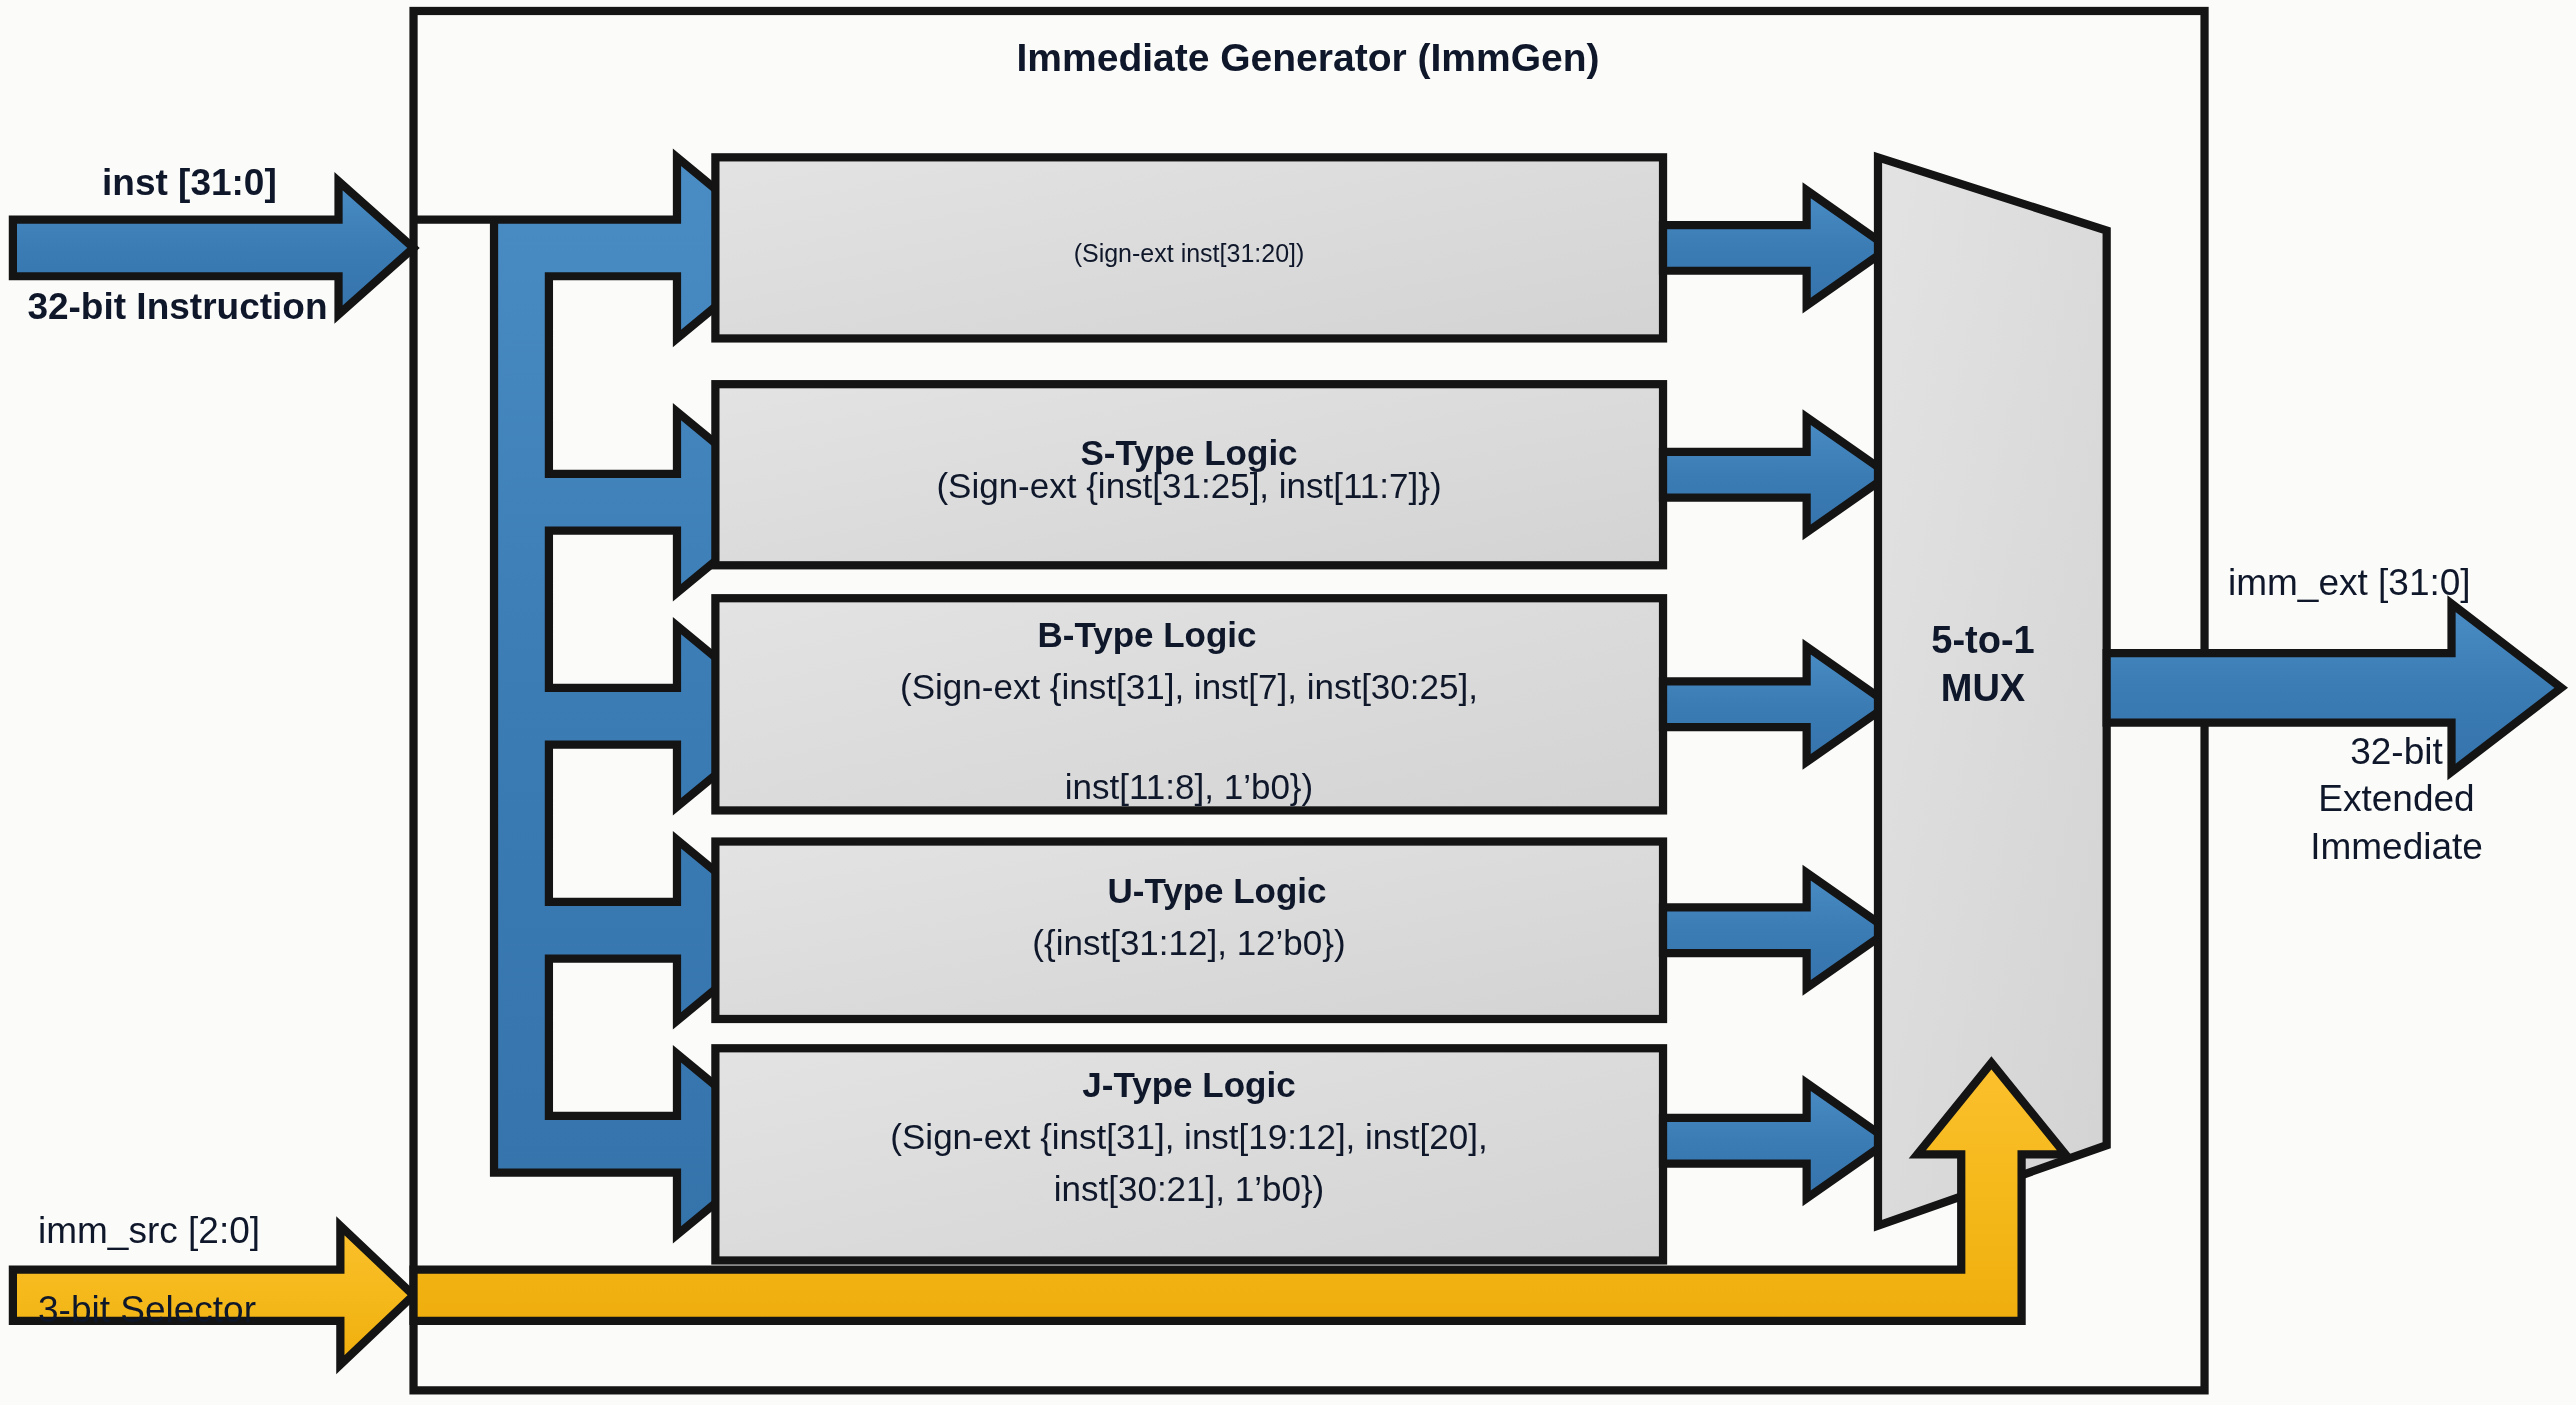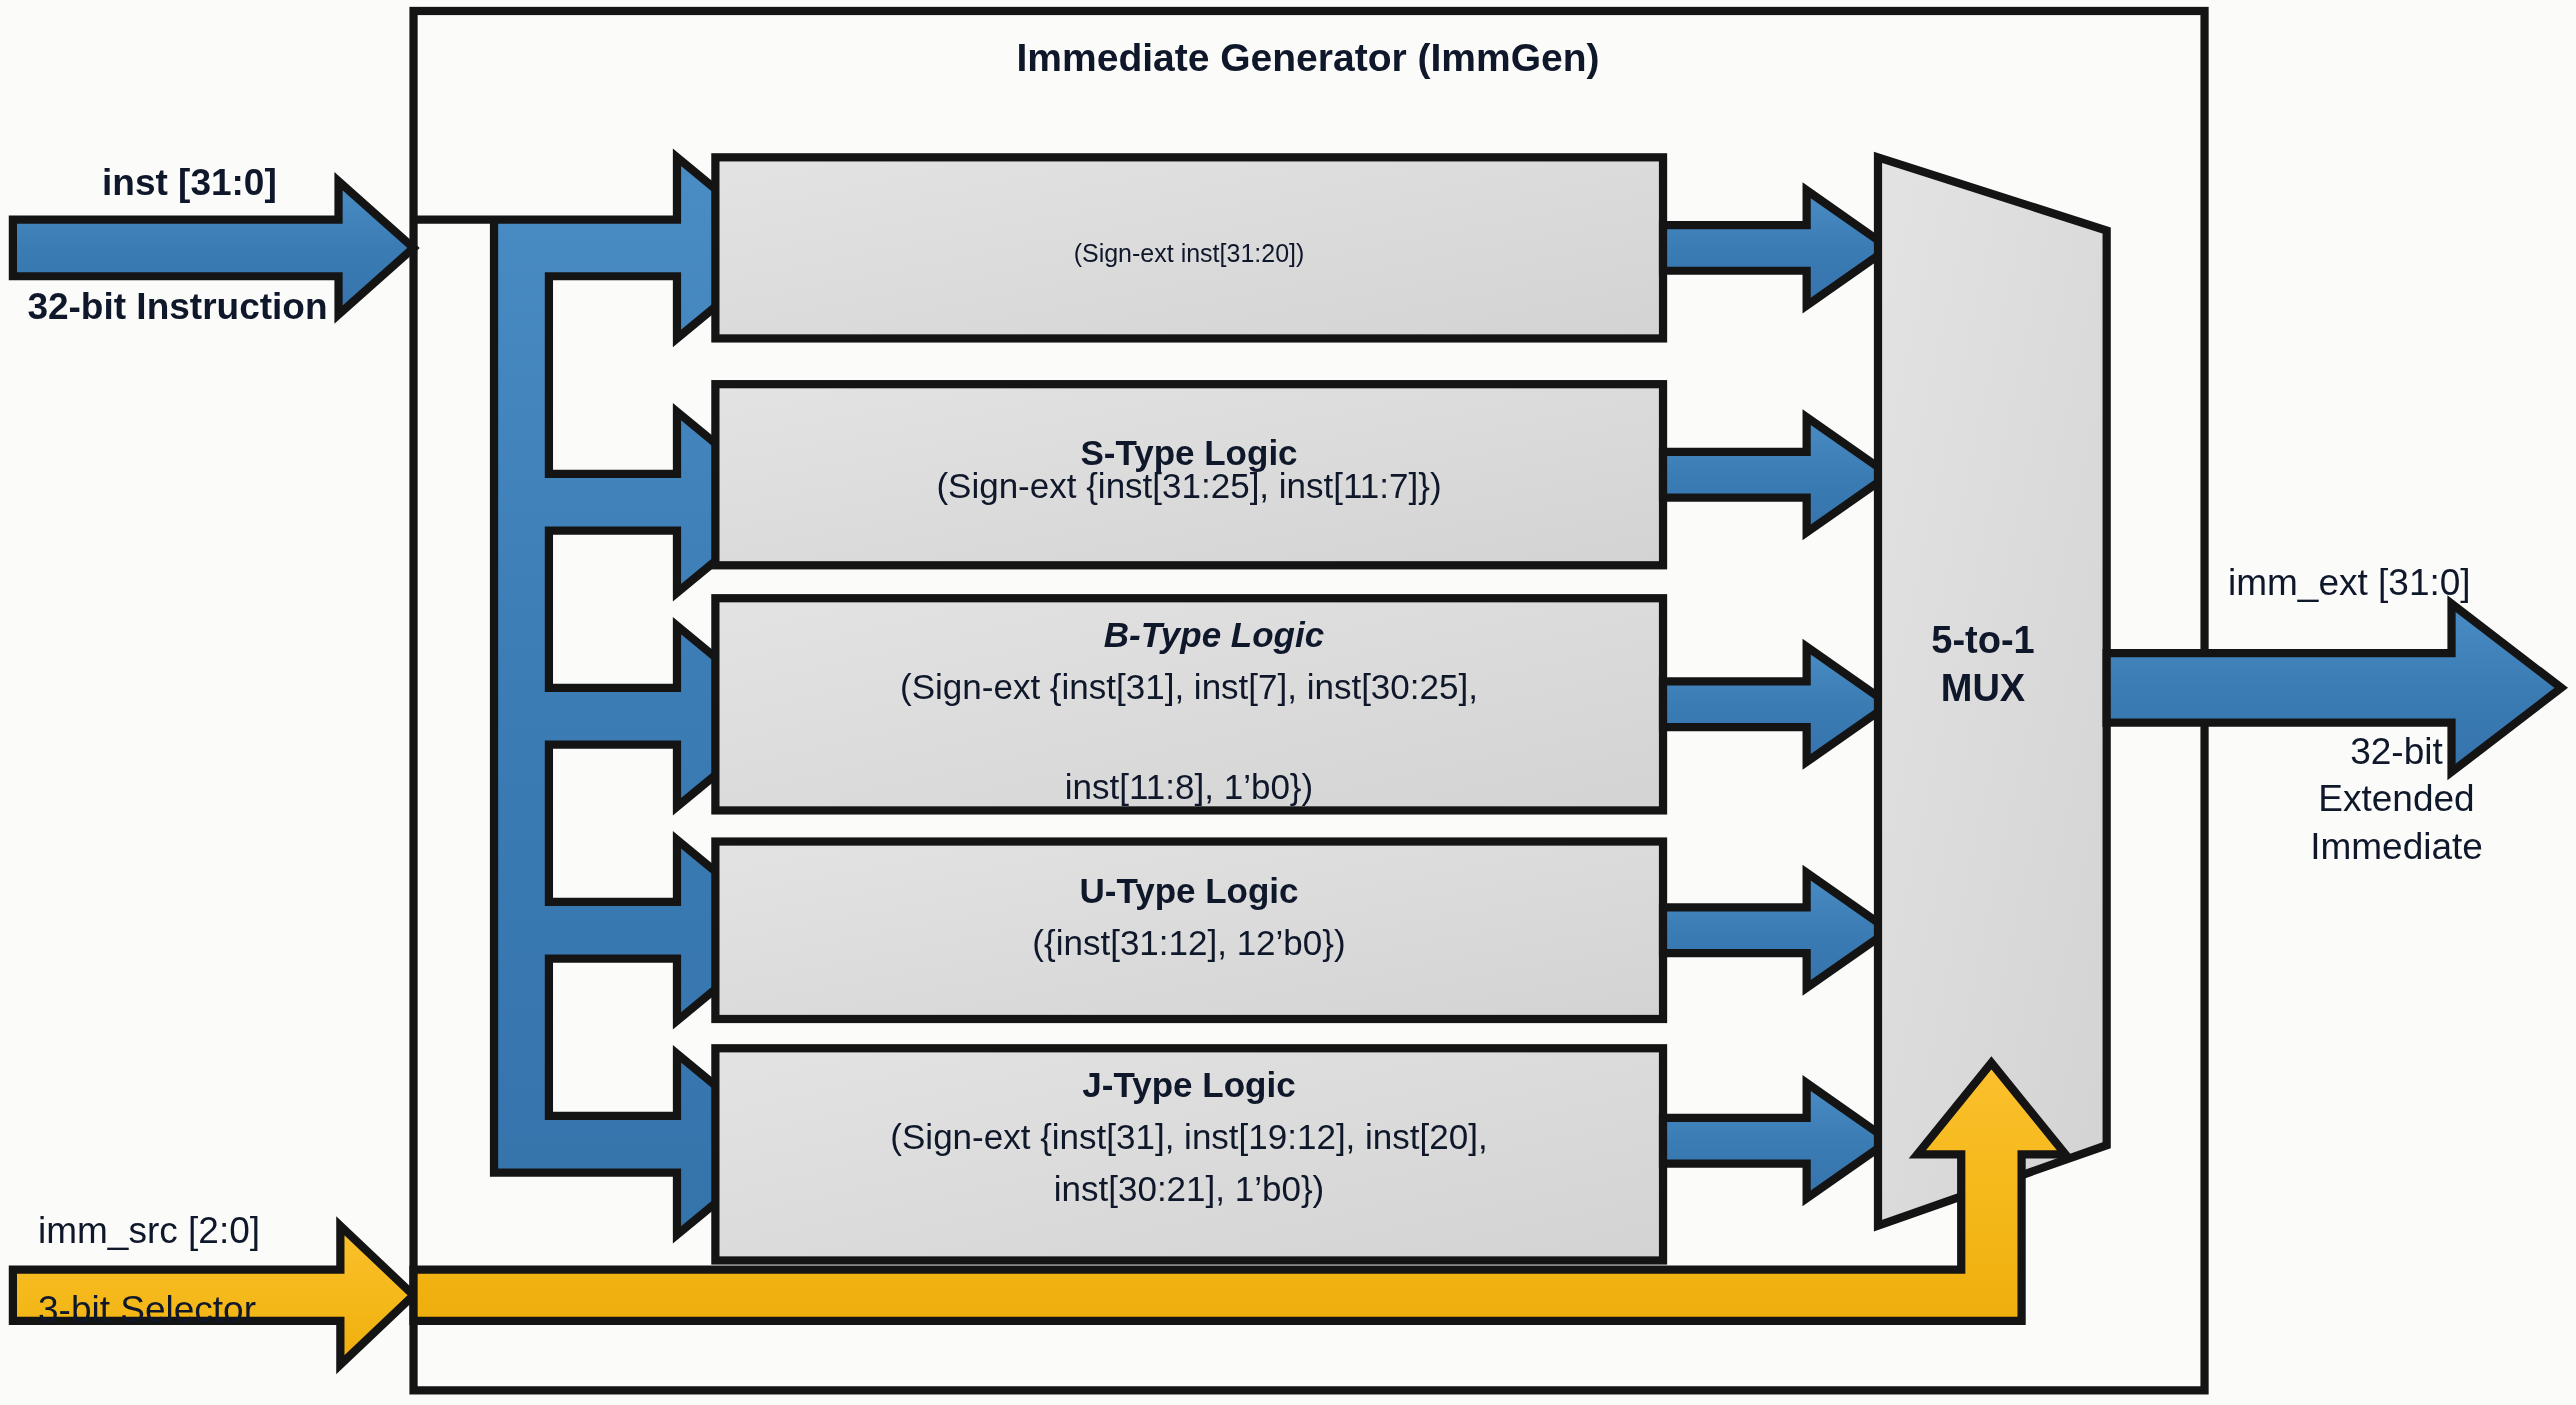--- a/index.html
+++ b/index.html
@@ -71,25 +71,25 @@
   <div class="lbl bold" style="left:27.4px;top:287px;font-size:37px;">32-bit Instruction</div>
 
   <div class="lbl" style="left:38px;top:1211px;font-size:37px;">imm_src [2:0]</div>
   <div class="lbl" style="left:38px;top:1290px;font-size:37px;">3-bit Selector</div>
 
   <div class="lbl ctr" style="left:715px;top:240px;width:948px;font-size:25px;">(Sign-ext inst[31:20])</div>
 
   <div class="lbl bold ctr" style="left:715px;top:400px;width:948px;font-size:35px;margin-top:34px;">S-Type Logic</div>
   <div class="lbl ctr" style="left:715px;top:467px;width:948px;font-size:35px;">(Sign-ext {inst[31:25], inst[11:7]})</div>
 
-  <div class="lbl bold ctr" style="left:740px;top:616px;width:948px;font-size:35px;font-style:italic;">B-Type Logic</div>
+  <div class="lbl bold ctr" style="left:673px;top:616px;width:948px;font-size:35px;">B-Type Logic</div>
   <div class="lbl ctr" style="left:715px;top:668px;width:948px;font-size:35px;">(Sign-ext {inst[31], inst[7], inst[30:25],</div>
   <div class="lbl ctr" style="left:715px;top:720px;width:948px;font-size:35px;margin-top:48px;">inst[11:8], 1’b0})</div>
 
-  <div class="lbl bold ctr" style="left:715px;top:872px;width:948px;font-size:35px;">U-Type Logic</div>
+  <div class="lbl bold ctr" style="left:743px;top:872px;width:948px;font-size:35px;">U-Type Logic</div>
   <div class="lbl ctr" style="left:715px;top:924px;width:948px;font-size:35px;">({inst[31:12], 12’b0})</div>
 
   <div class="lbl bold ctr" style="left:715px;top:1066px;width:948px;font-size:35px;">J-Type Logic</div>
   <div class="lbl ctr" style="left:715px;top:1118px;width:948px;font-size:35px;">(Sign-ext {inst[31], inst[19:12], inst[20],</div>
   <div class="lbl ctr" style="left:715px;top:1170px;width:948px;font-size:35px;">inst[30:21], 1’b0})</div>
 
   <div class="lbl bold ctr" style="left:1887px;top:620px;width:192px;font-size:38px;">5-to-1</div>
   <div class="lbl bold ctr" style="left:1887px;top:668px;width:192px;font-size:38px;">MUX</div>
 
   <div class="lbl" style="left:2228px;top:563px;font-size:37px;">imm_ext [31:0]</div>

